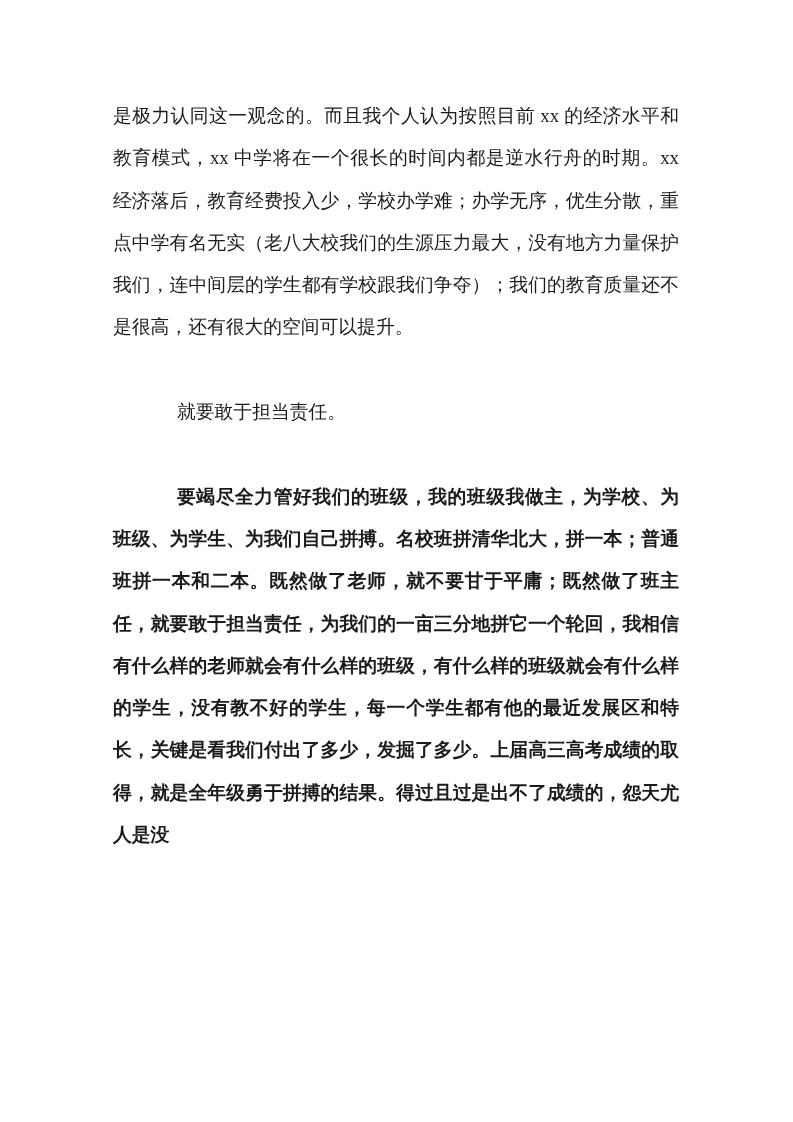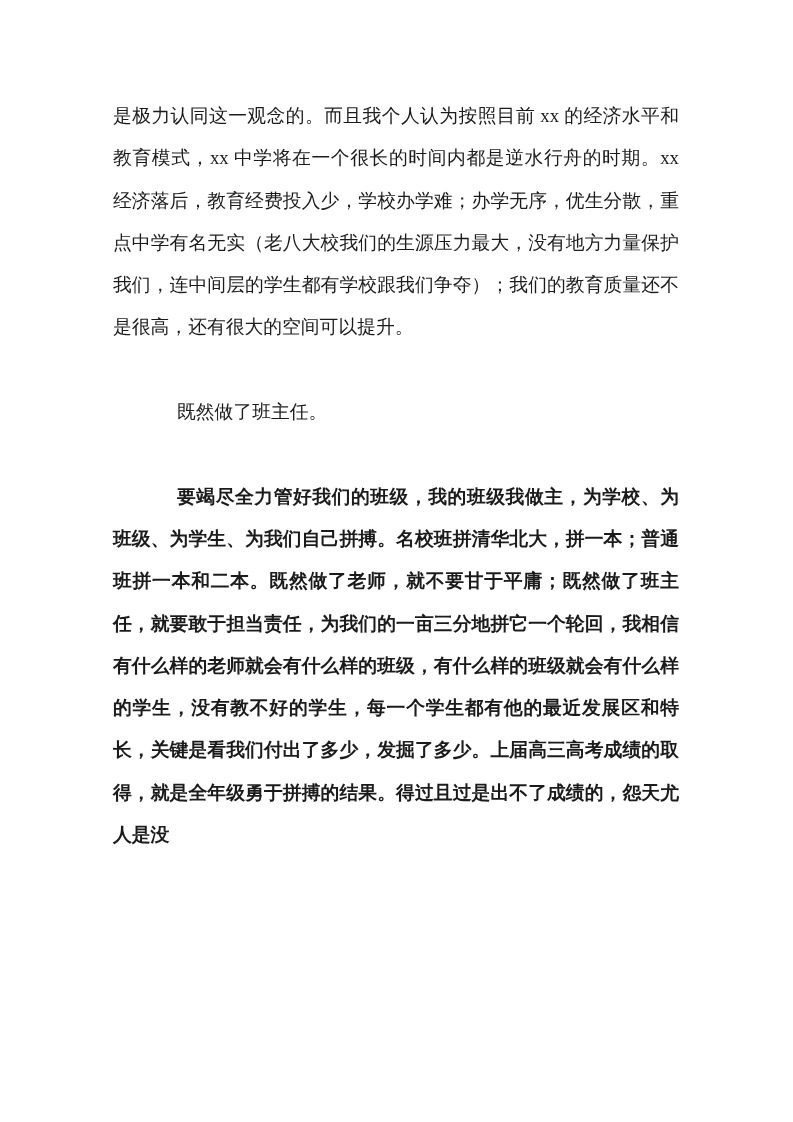--- a/index.html
+++ b/index.html
@@ -33,15 +33,15 @@
   .para:last-child {
     margin-bottom: 0;
     font-weight: bold;
   }
 </style>
 </head>
 <body>
 
 <div class="page">
   <p class="para">是极力认同这一观念的。而且我个人认为按照目前 xx 的经济水平和教育模式，xx 中学将在一个很长的时间内都是逆水行舟的时期。xx 经济落后，教育经费投入少，学校办学难；办学无序，优生分散，重点中学有名无实（老八大校我们的生源压力最大，没有地方力量保护我们，连中间层的学生都有学校跟我们争夺）；我们的教育质量还不是很高，还有很大的空间可以提升。</p>
-  <p class="para indent">既然做了班主任。</p>
+  <p class="para indent">就要敢于担当责任。</p>
   <p class="para indent">要竭尽全力管好我们的班级，我的班级我做主，为学校、为班级、为学生、为我们自己拼搏。名校班拼清华北大，拼一本；普通班拼一本和二本。既然做了老师，就不要甘于平庸；既然做了班主任，就要敢于担当责任，为我们的一亩三分地拼它一个轮回，我相信有什么样的老师就会有什么样的班级，有什么样的班级就会有什么样的学生，没有教不好的学生，每一个学生都有他的最近发展区和特长，关键是看我们付出了多少，发掘了多少。上届高三高考成绩的取得，就是全年级勇于拼搏的结果。得过且过是出不了成绩的，怨天尤人是没</p>
 </div>
 
 </body></html>

